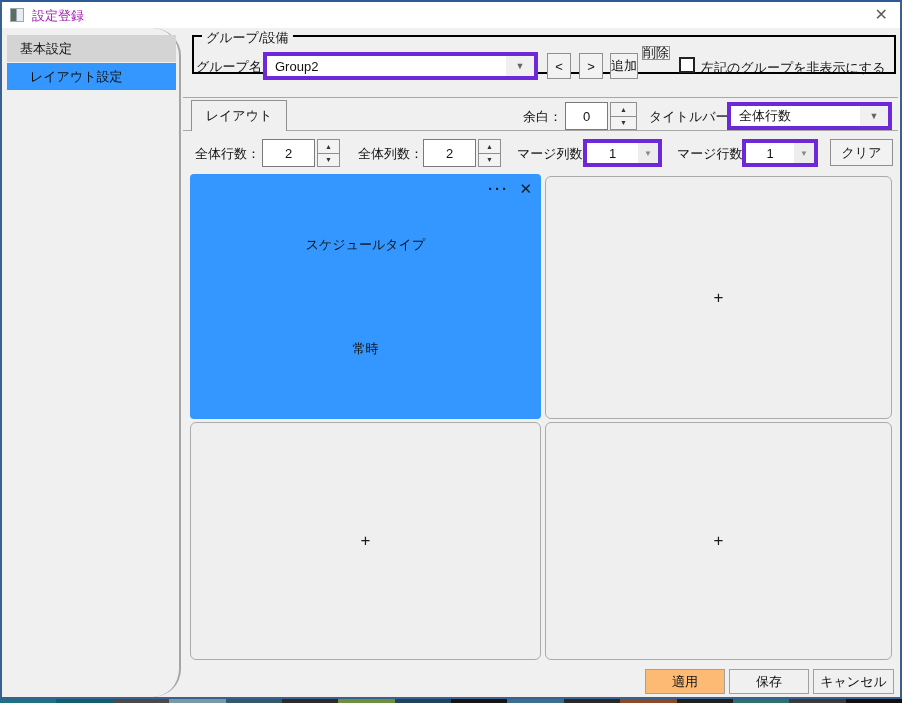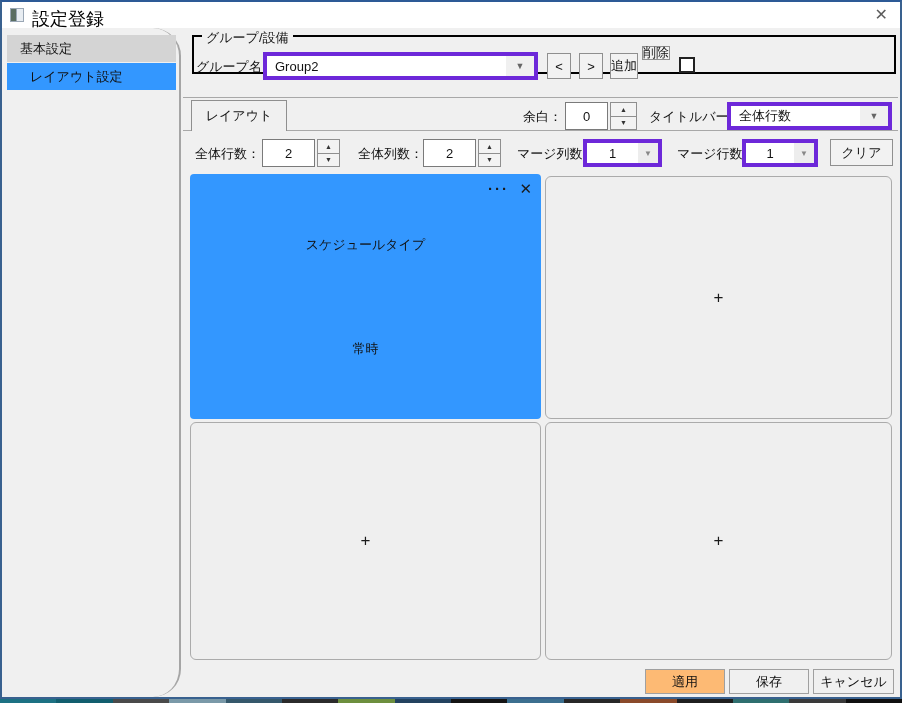--- a/index.html
+++ b/index.html
@@ -7,21 +7,21 @@
   body { font-family: "Liberation Sans", "DejaVu Sans", sans-serif; }
   .window {
     position: relative; width: 902px; height: 699px;
     background:#f0f0f0; overflow:hidden;
     border:2px solid #39618f; border-top:2px solid #2d5a96;
   }
   .titlebar { position:absolute; left:0; top:0; right:0; height:26px; background:#ffffff; }
   .app-icon { position:absolute; left:8px; top:6px; width:14px; height:14px; border:1px solid #9aa7b5; background:#dfe5ea; display:flex; }
   .app-icon .pane-l { width:5px; height:100%; background:#5a6e62; }
   .app-icon .pane-r { flex:1; background:#e8edf2; border-left:1px solid #9aa7b5; }
-  .title-text { position:absolute; left:30px; top:5px; font-size:18px; color:#000000; }
+  .title-text { position:absolute; left:30px; top:5px; font-size:13px; color:#a21caf; }
   .close-btn { position:absolute; right:12px; top:3px; font-size:16px; color:#5c5c5c; cursor:default; }
 
   .sidebar { position:absolute; left:0; top:26px; width:179px; bottom:0; background:#f0f0f0; border-right:2px solid #a5a5a5;border-radius:28px; }
   .side-item { position:absolute; left:5px; width:169px; height:27px; display:flex; align-items:center; font-size:13px; color:#111; }
   .side-item.plain { background:#d4d4d4; padding-left:13px; }
   .side-item.selected { background:#3397ff; padding-left:23px; }
 
   .main { position:absolute; left:181px; top:26px; right:0; bottom:0; background:#f0f0f0; }
 
   .groupbox { position:absolute; left:9px; top:7px; width:704px; height:39px; border:2px solid #000000;text-align:right; }
@@ -88,20 +88,21 @@
       <div class="lbl" style="left:13px; top:30px;">グループ名：</div>
       <div class="combo" style="left:80px; top:24px; width:275px; height:28px;">
         <span class="val">Group2</span>
         <span class="arrow-box">▼</span>
       </div>
       <div class="btn" style="left:364px; top:25px; width:24px; height:26px;">&lt;</div>
       <div class="btn" style="left:396px; top:25px; width:24px; height:26px;">&gt;</div>
       <div class="btn" style="left:427px; top:25px; width:28px; height:26px;">追加</div>
       <div class="btn" style="left:459px; top:18px; width:28px; height:14px;">削除</div>
       <div class="checkbox" style="left:496px; top:29px;"></div>
+      <div class="lbl" style="left:518px; top:31px;">左記のグループを非表示にする</div>
 
       <div class="sepline" style="top:69px;"></div>
       <div class="tab" style="left:8px; top:72px; width:96px; height:31px;">
         <span>レイアウト</span>
       </div>
       <div class="sepline" style="top:102px; z-index:1;"></div>
 
       <div class="lbl" style="left:340px; top:80px;">余白：</div>
       <div class="numbox" style="left:382px; top:74px; width:43px; height:28px;">0</div>
       <div class="spin" style="left:427px; top:74px; width:27px; height:28px;">

